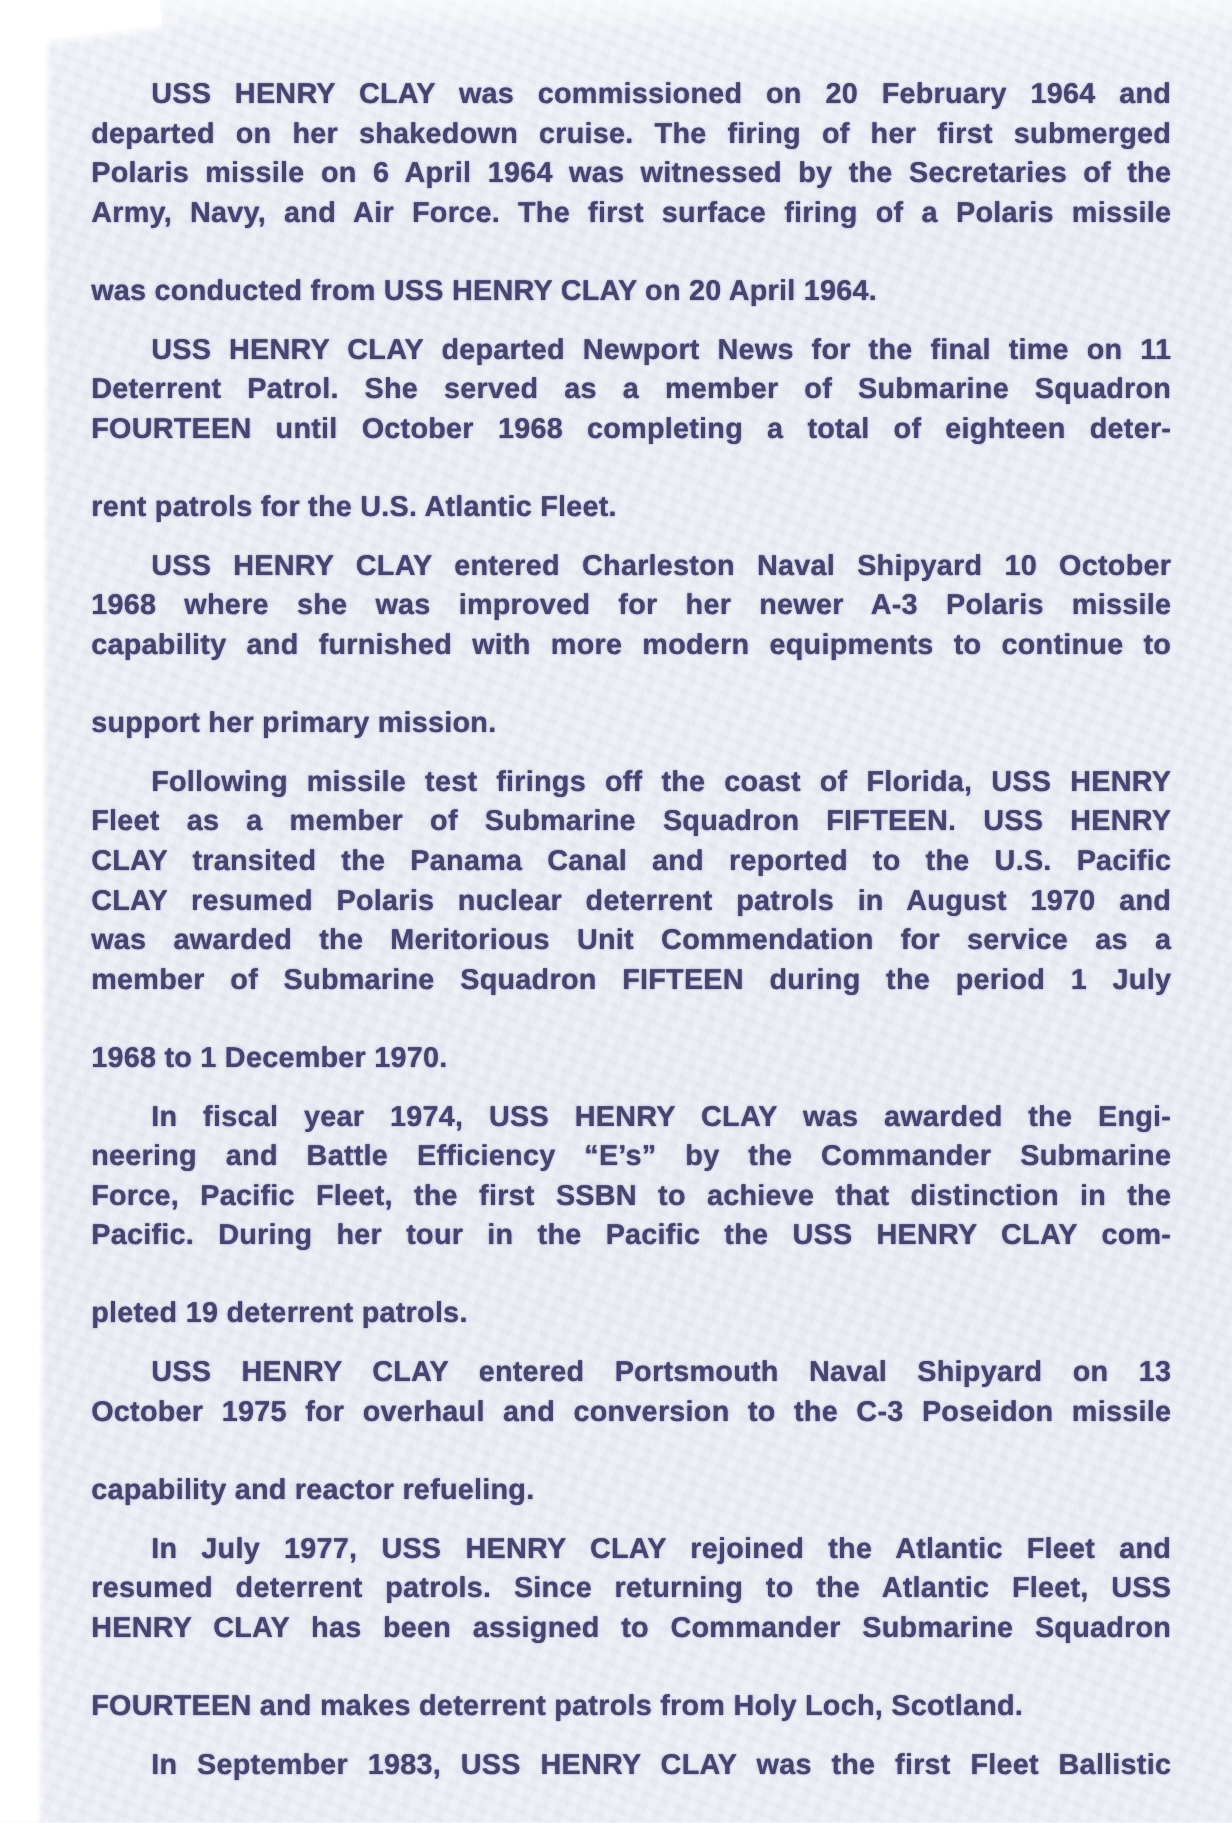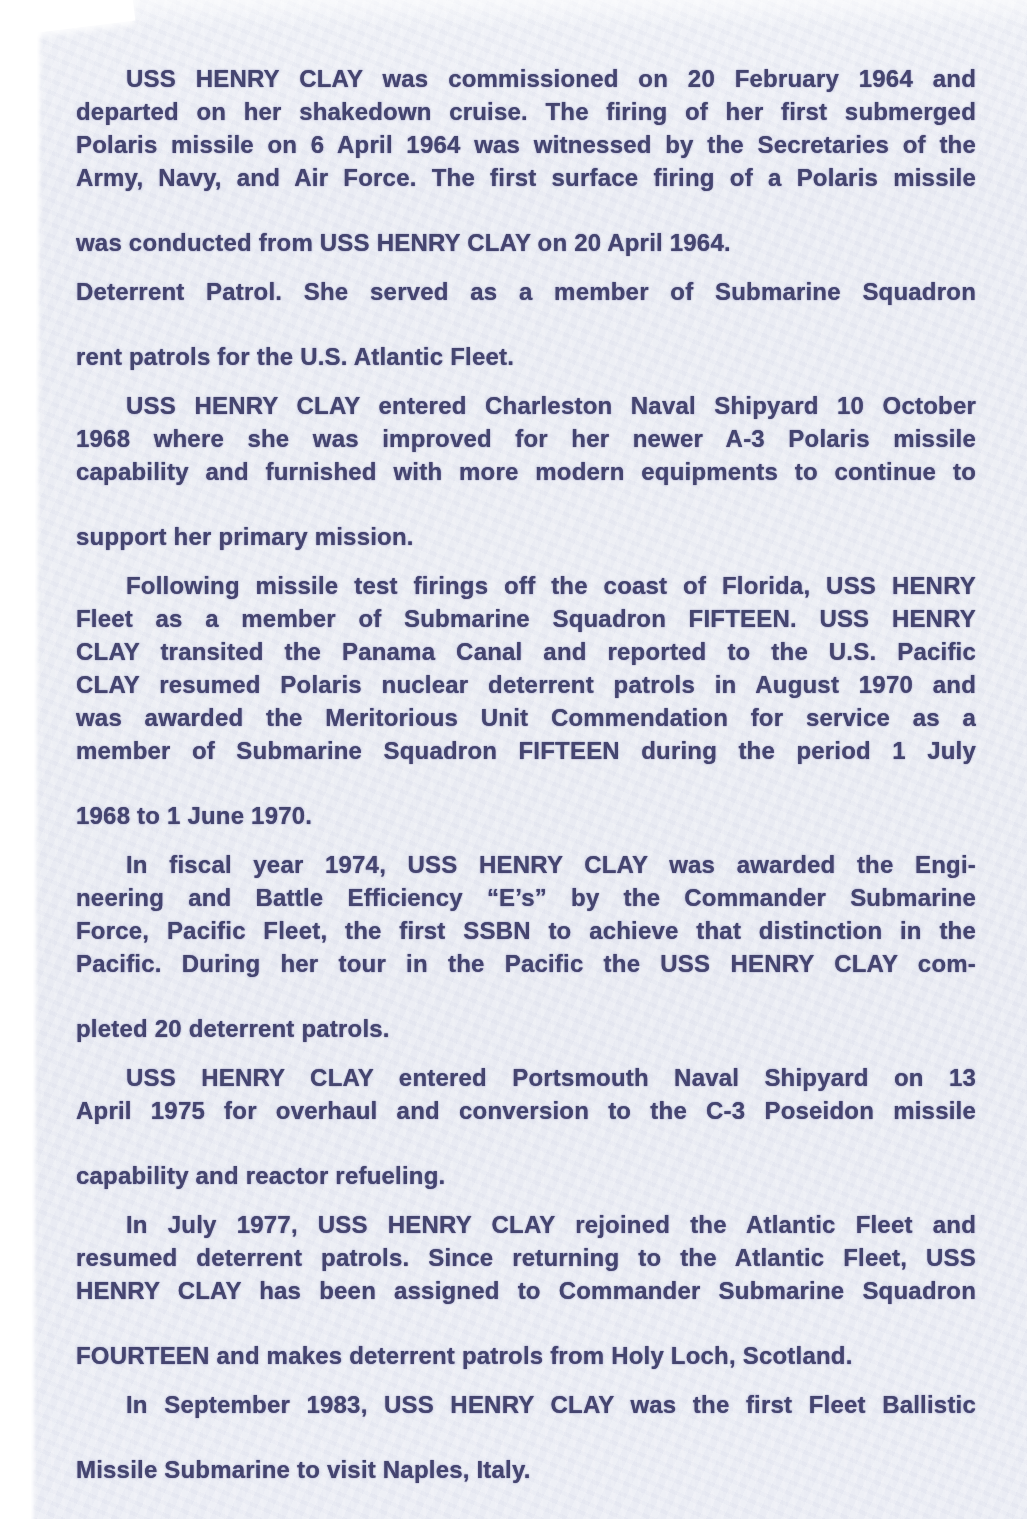--- a/index.html
+++ b/index.html
@@ -96,48 +96,50 @@
   <div class="top-glare"></div>
   <div class="text-block" id="text-block">
       <div class="para">
         <div class="line first">USS HENRY CLAY was commissioned on 20 February 1964 and</div>
         <div class="line">departed on her shakedown cruise. The firing of her first submerged</div>
         <div class="line">Polaris missile on 6 April 1964 was witnessed by the Secretaries of the</div>
         <div class="line">Army, Navy, and Air Force. The first surface firing of a Polaris missile</div>
         <div class="line last">was conducted from USS HENRY CLAY on 20 April 1964.</div>
       </div>
       <div class="para">
+        <div class="line first">USS HENRY CLAY departed Newport News for the final time on 11</div>
         <div class="line">Deterrent Patrol. She served as a member of Submarine Squadron</div>
+        <div class="line">FOURTEEN until October 1968 completing a total of eighteen deter-</div>
         <div class="line last">rent patrols for the U.S. Atlantic Fleet.</div>
       </div>
       <div class="para">
         <div class="line first">USS HENRY CLAY entered Charleston Naval Shipyard 10 October</div>
         <div class="line">1968 where she was improved for her newer A-3 Polaris missile</div>
         <div class="line">capability and furnished with more modern equipments to continue to</div>
         <div class="line last">support her primary mission.</div>
       </div>
       <div class="para">
         <div class="line first">Following missile test firings off the coast of Florida, USS HENRY</div>
         <div class="line">Fleet as a member of Submarine Squadron FIFTEEN. USS HENRY</div>
         <div class="line">CLAY transited the Panama Canal and reported to the U.S. Pacific</div>
         <div class="line">CLAY resumed Polaris nuclear deterrent patrols in August 1970 and</div>
         <div class="line">was awarded the Meritorious Unit Commendation for service as a</div>
         <div class="line">member of Submarine Squadron FIFTEEN during the period 1 July</div>
-        <div class="line last">1968 to 1 June 1970.</div>
+        <div class="line last">1968 to 1 December 1970.</div>
       </div>
       <div class="para">
         <div class="line first">In fiscal year 1974, USS HENRY CLAY was awarded the Engi-</div>
         <div class="line">neering and Battle Efficiency “E’s” by the Commander Submarine</div>
         <div class="line">Force, Pacific Fleet, the first SSBN to achieve that distinction in the</div>
         <div class="line">Pacific. During her tour in the Pacific the USS HENRY CLAY com-</div>
-        <div class="line last">pleted 20 deterrent patrols.</div>
+        <div class="line last">pleted 19 deterrent patrols.</div>
       </div>
       <div class="para">
         <div class="line first">USS HENRY CLAY entered Portsmouth Naval Shipyard on 13</div>
-        <div class="line">April 1975 for overhaul and conversion to the C-3 Poseidon missile</div>
+        <div class="line">October 1975 for overhaul and conversion to the C-3 Poseidon missile</div>
         <div class="line last">capability and reactor refueling.</div>
       </div>
       <div class="para">
         <div class="line first">In July 1977, USS HENRY CLAY rejoined the Atlantic Fleet and</div>
         <div class="line">resumed deterrent patrols. Since returning to the Atlantic Fleet, USS</div>
         <div class="line">HENRY CLAY has been assigned to Commander Submarine Squadron</div>
         <div class="line last">FOURTEEN and makes deterrent patrols from Holy Loch, Scotland.</div>
       </div>
       <div class="para">
         <div class="line first">In September 1983, USS HENRY CLAY was the first Fleet Ballistic</div>

